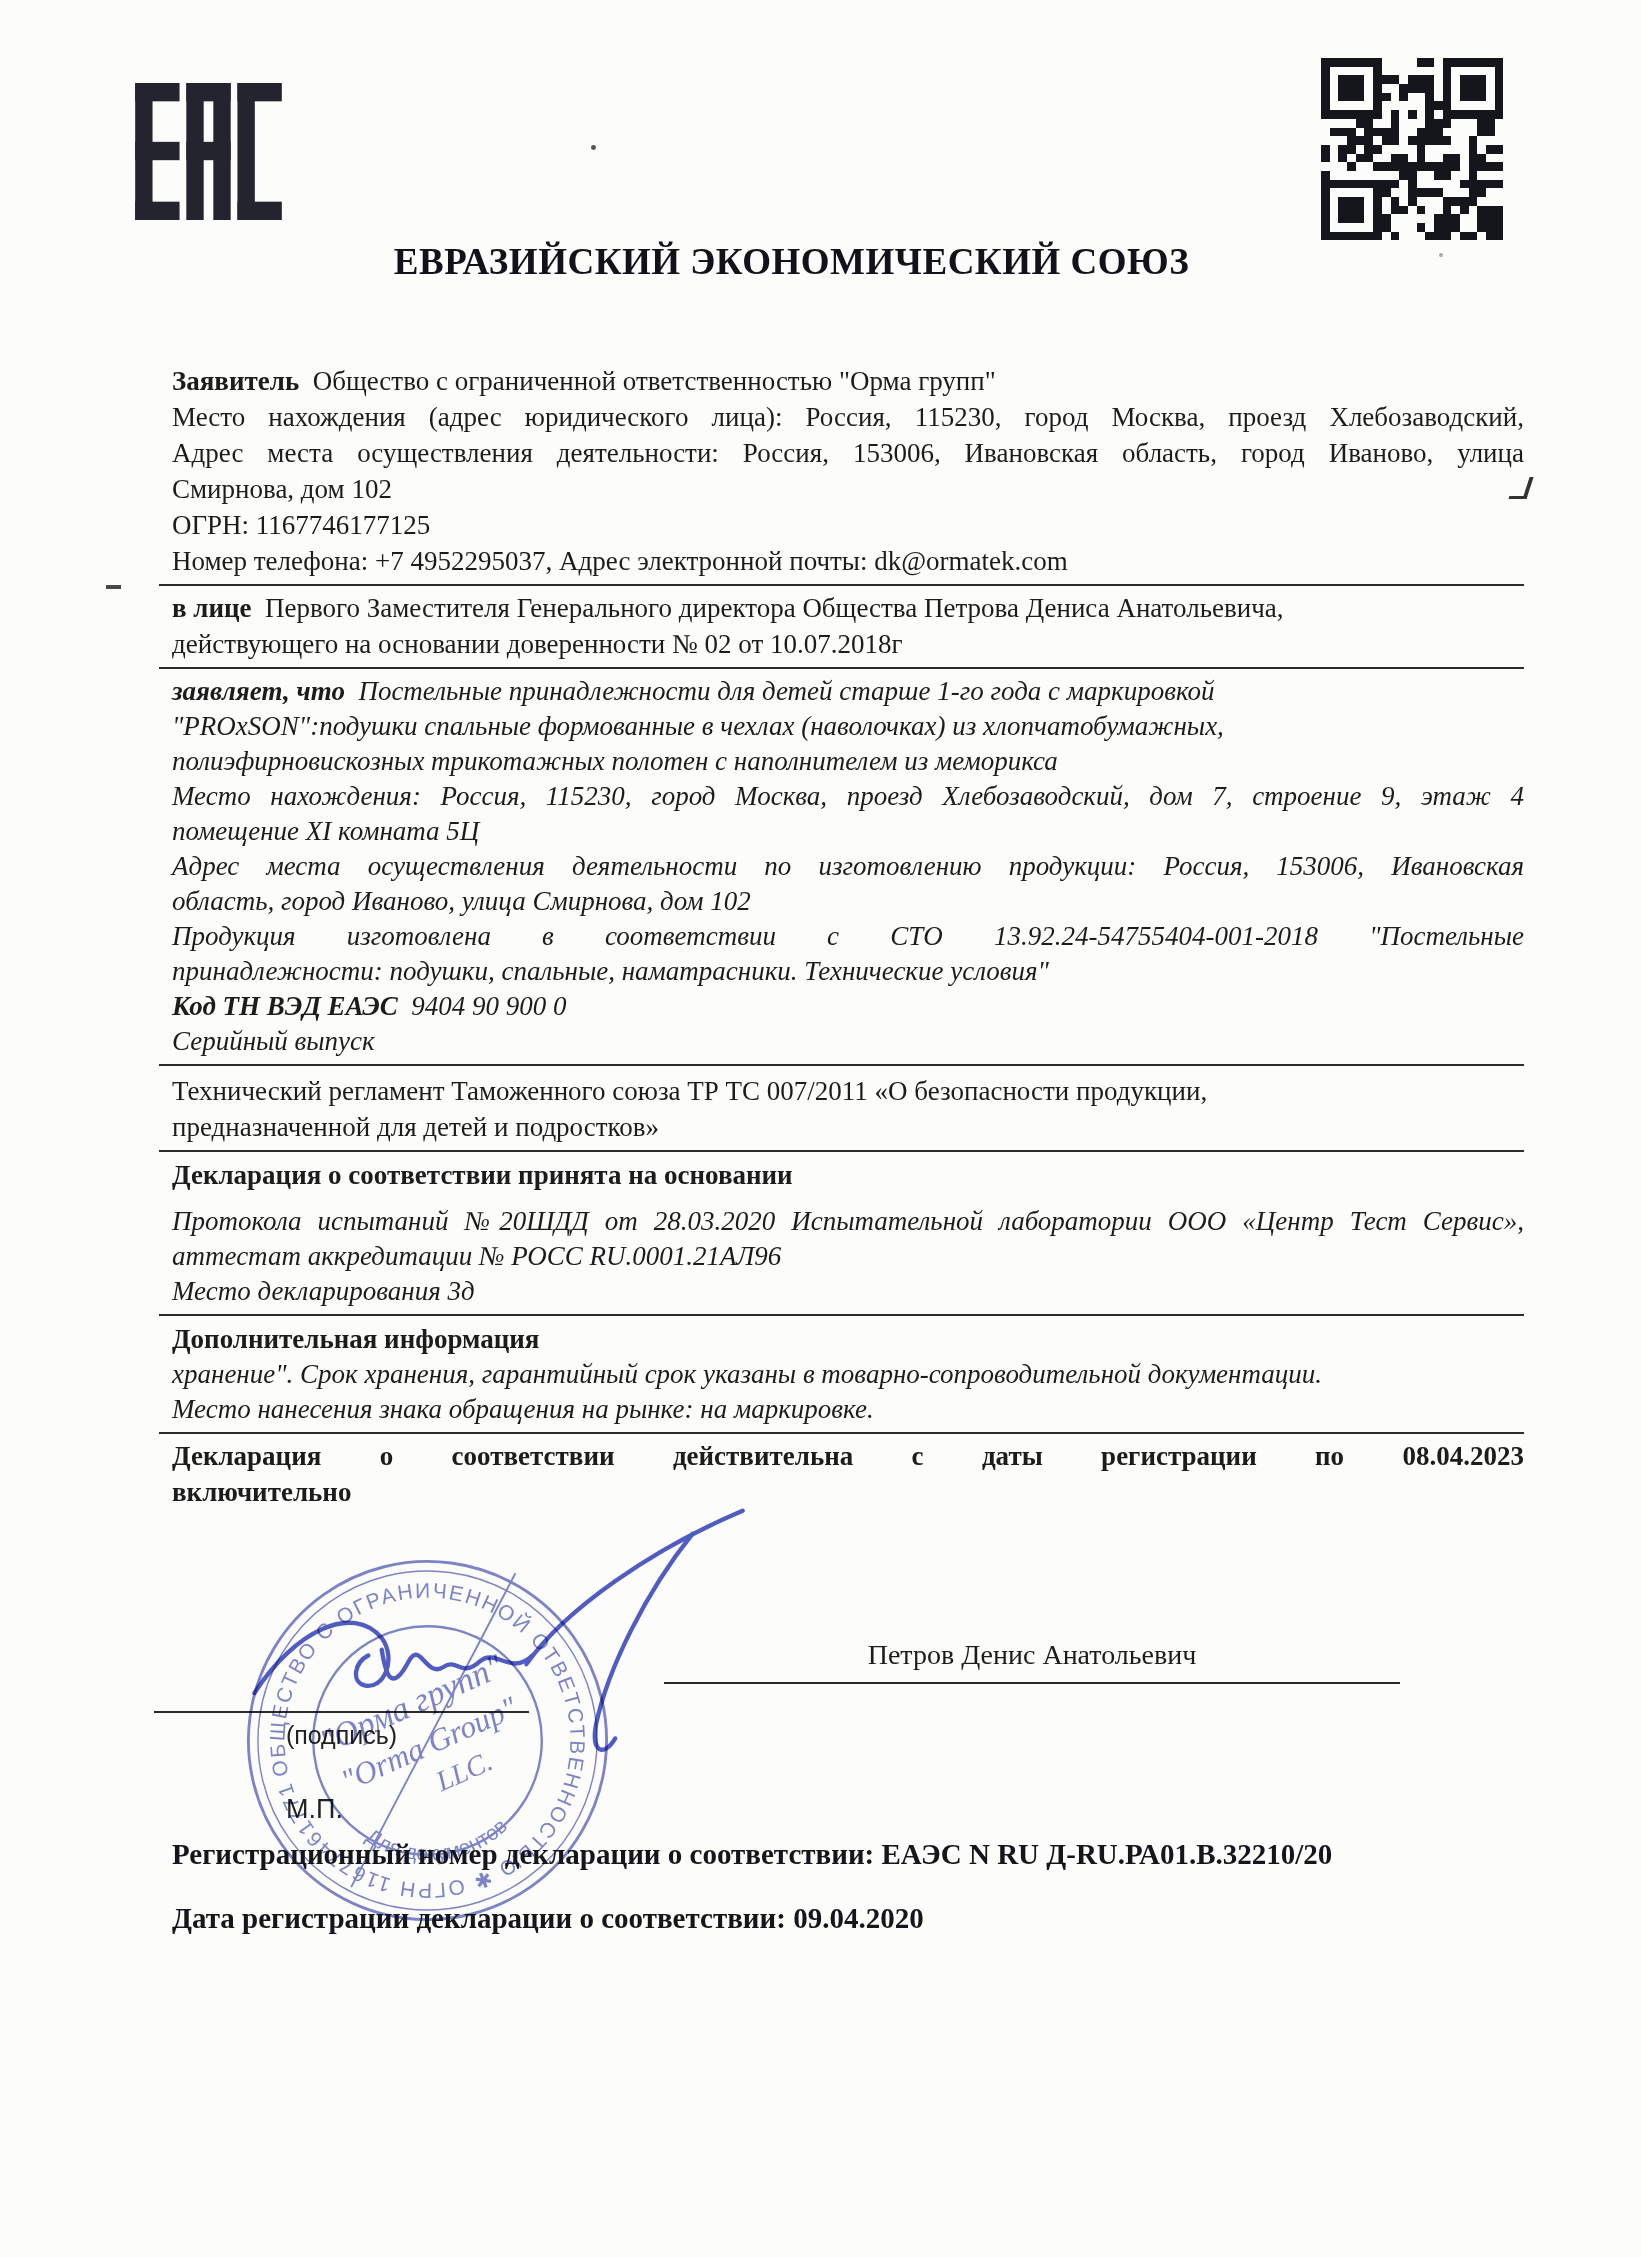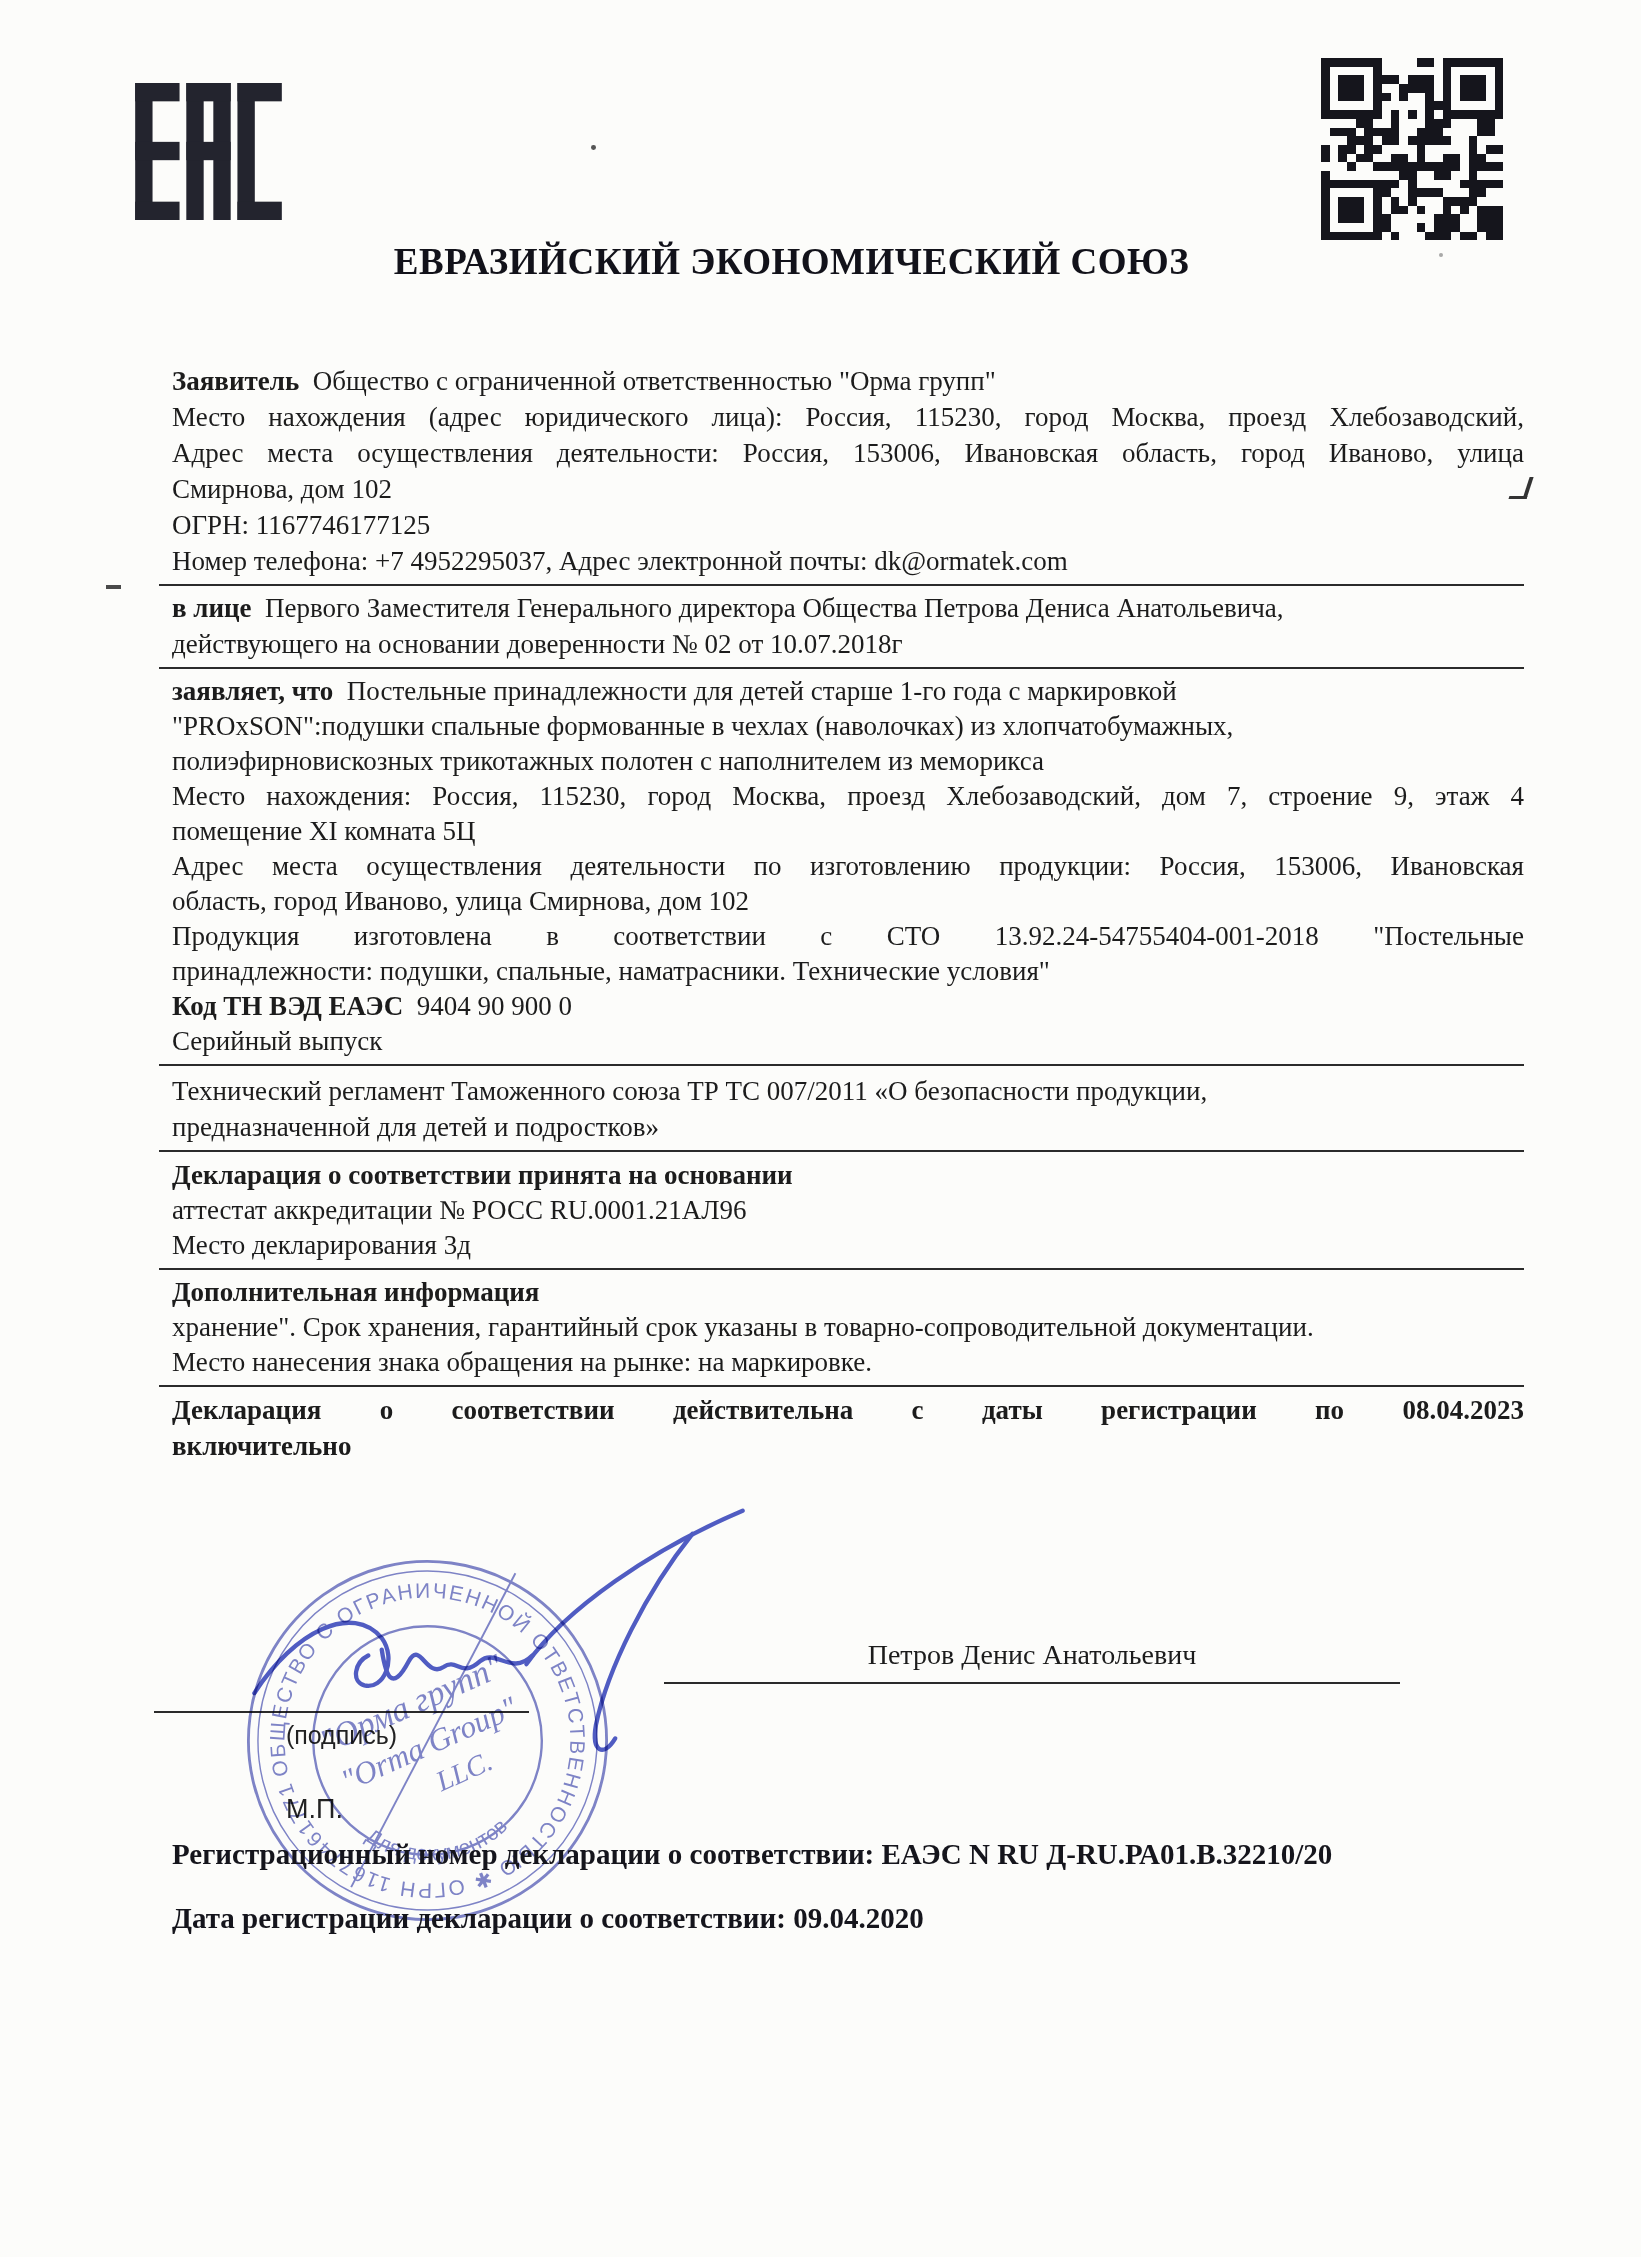--- a/index.html
+++ b/index.html
@@ -16,21 +16,21 @@
   .titles{position:absolute;left:0;right:58px;top:239px;text-align:center;
           font-weight:bold;font-size:37px;line-height:45px;color:#12121a;letter-spacing:0.5px;}
   
   .content{position:absolute;left:172px;top:363px;width:1352px;font-size:27px;line-height:36px;}
   .content p{margin:0;padding:0;}
   .ln{display:block;}
   .jl{display:block;text-align:justify;text-align-last:justify;}
   .lbl{font-weight:bold;margin-right:13.5px;}
   .hd{font-weight:bold;}
   .rule{height:1.9px;background:#2b2b2b;margin:4.8px 0 4.8px -13.5px;width:1365px;}
-  .tight{line-height:35px;}
+  .tight{line-height:35px;font-style:italic;}
   .mt8{margin-top:7.7px !important;}
   .mt12{margin-top:11.6px !important;}
   .bold{font-weight:bold;}
   
   .sig-line{position:absolute;left:154px;top:1711px;width:375px;height:1.9px;background:#2a2a2a;}
   .sig-caption{position:absolute;left:154px;top:1721px;width:375px;text-align:center;
                font-family:"Liberation Sans",sans-serif;font-size:25px;color:#222;}
   .mp{position:absolute;left:286px;top:1794px;font-family:"Liberation Sans",sans-serif;
       font-size:27px;color:#222;}
   .fio-line{position:absolute;left:664px;top:1682px;width:736px;height:1.9px;background:#2a2a2a;}
@@ -351,20 +351,21 @@
     <span class="ln tight">Серийный выпуск</span>
 
     <div class="rule"></div>
 
     <span class="ln mt8">Технический регламент Таможенного союза ТР ТС 007/2011 «О безопасности продукции,</span>
     <span class="ln">предназначенной для детей и подростков»</span>
 
     <div class="rule"></div>
 
     <span class="ln hd">Декларация о соответствии принята на основании</span>
+    <span class="jl tight mt12">Протокола испытаний №20ШДД от 28.03.2020 Испытательной лаборатории ООО «Центр Тест Сервис»,</span>
     <span class="ln tight">аттестат аккредитации № РОСС RU.0001.21АЛ96</span>
     <span class="ln tight">Место декларирования 3д</span>
 
     <div class="rule"></div>
 
     <span class="ln hd">Дополнительная информация</span>
     <span class="ln tight">хранение". Срок хранения, гарантийный срок указаны в товарно-сопроводительной документации.</span>
     <span class="ln tight">Место нанесения знака обращения на рынке: на маркировке.</span>
 
     <div class="rule"></div>

